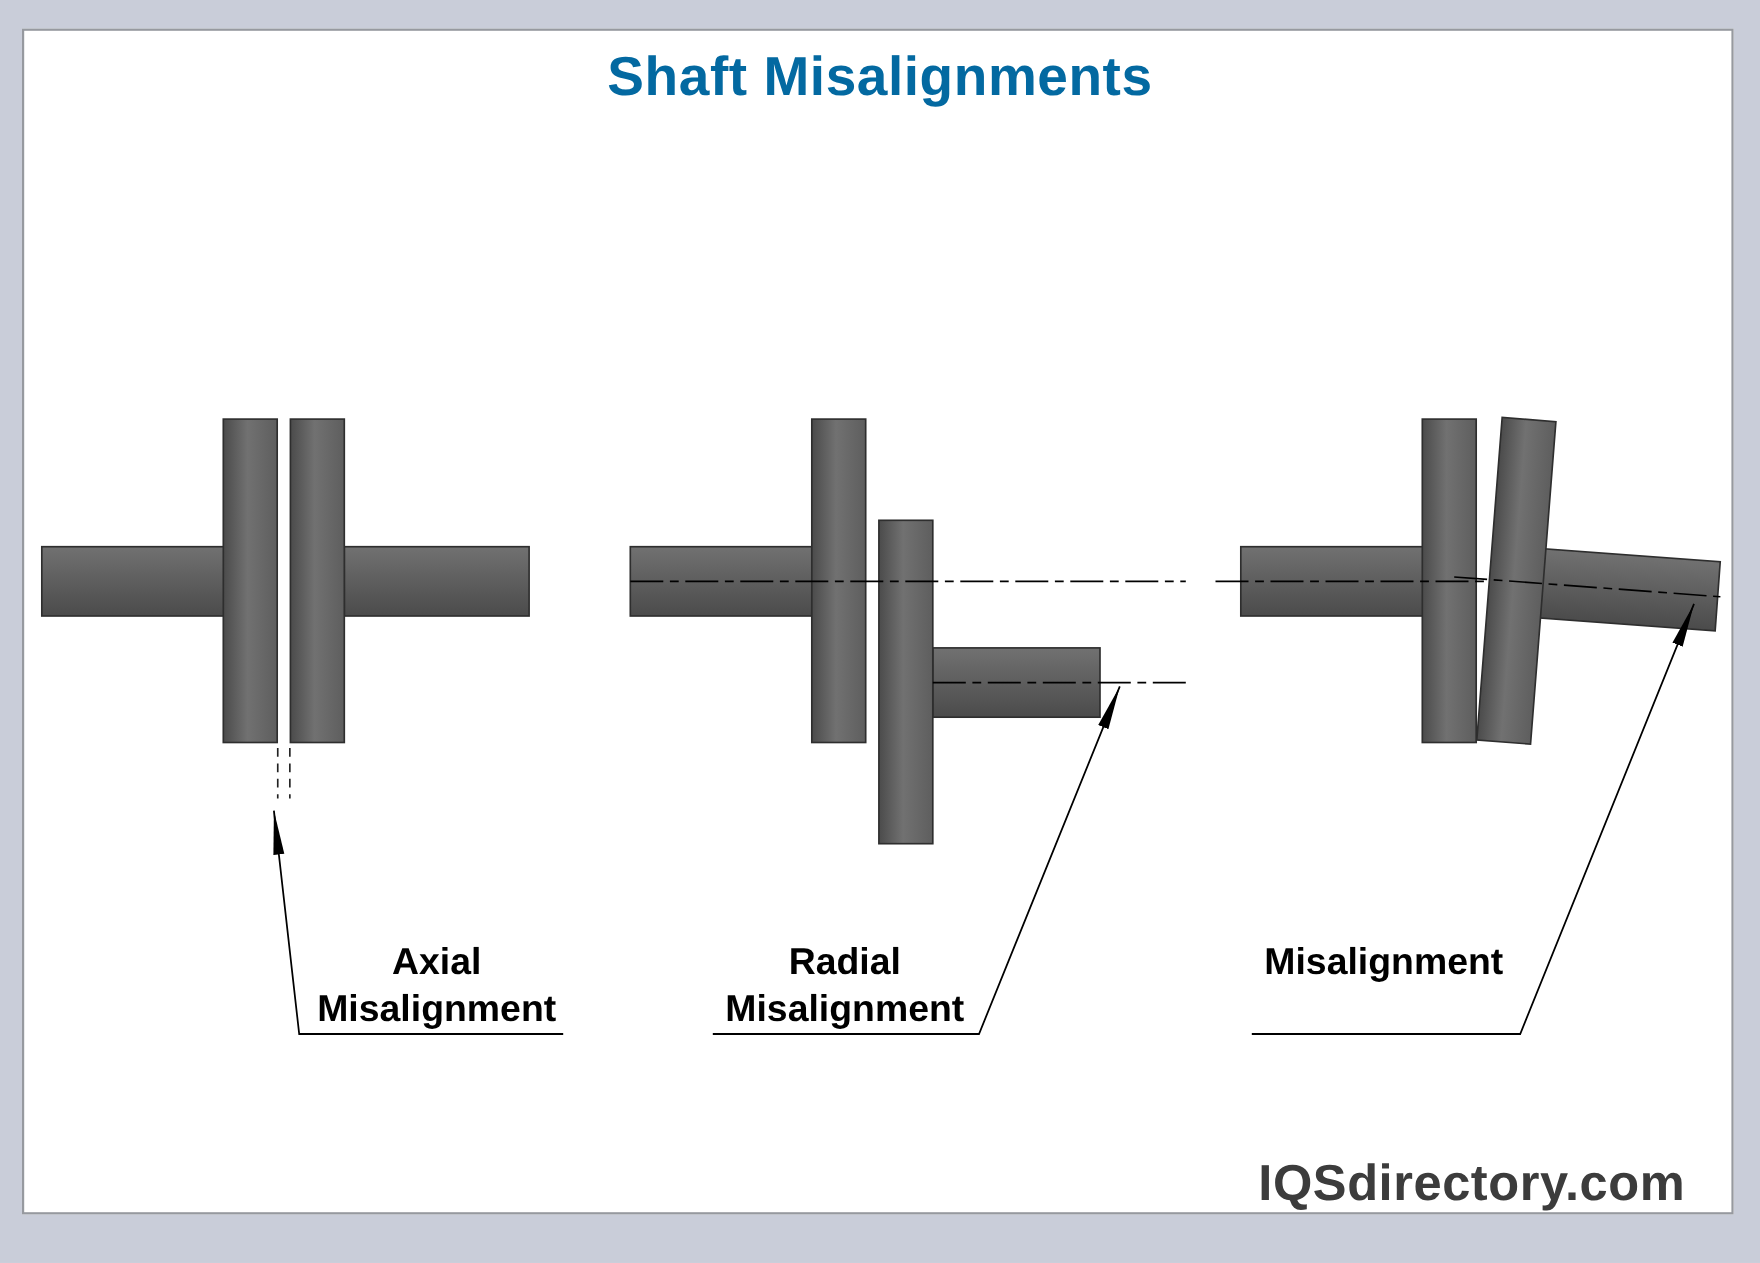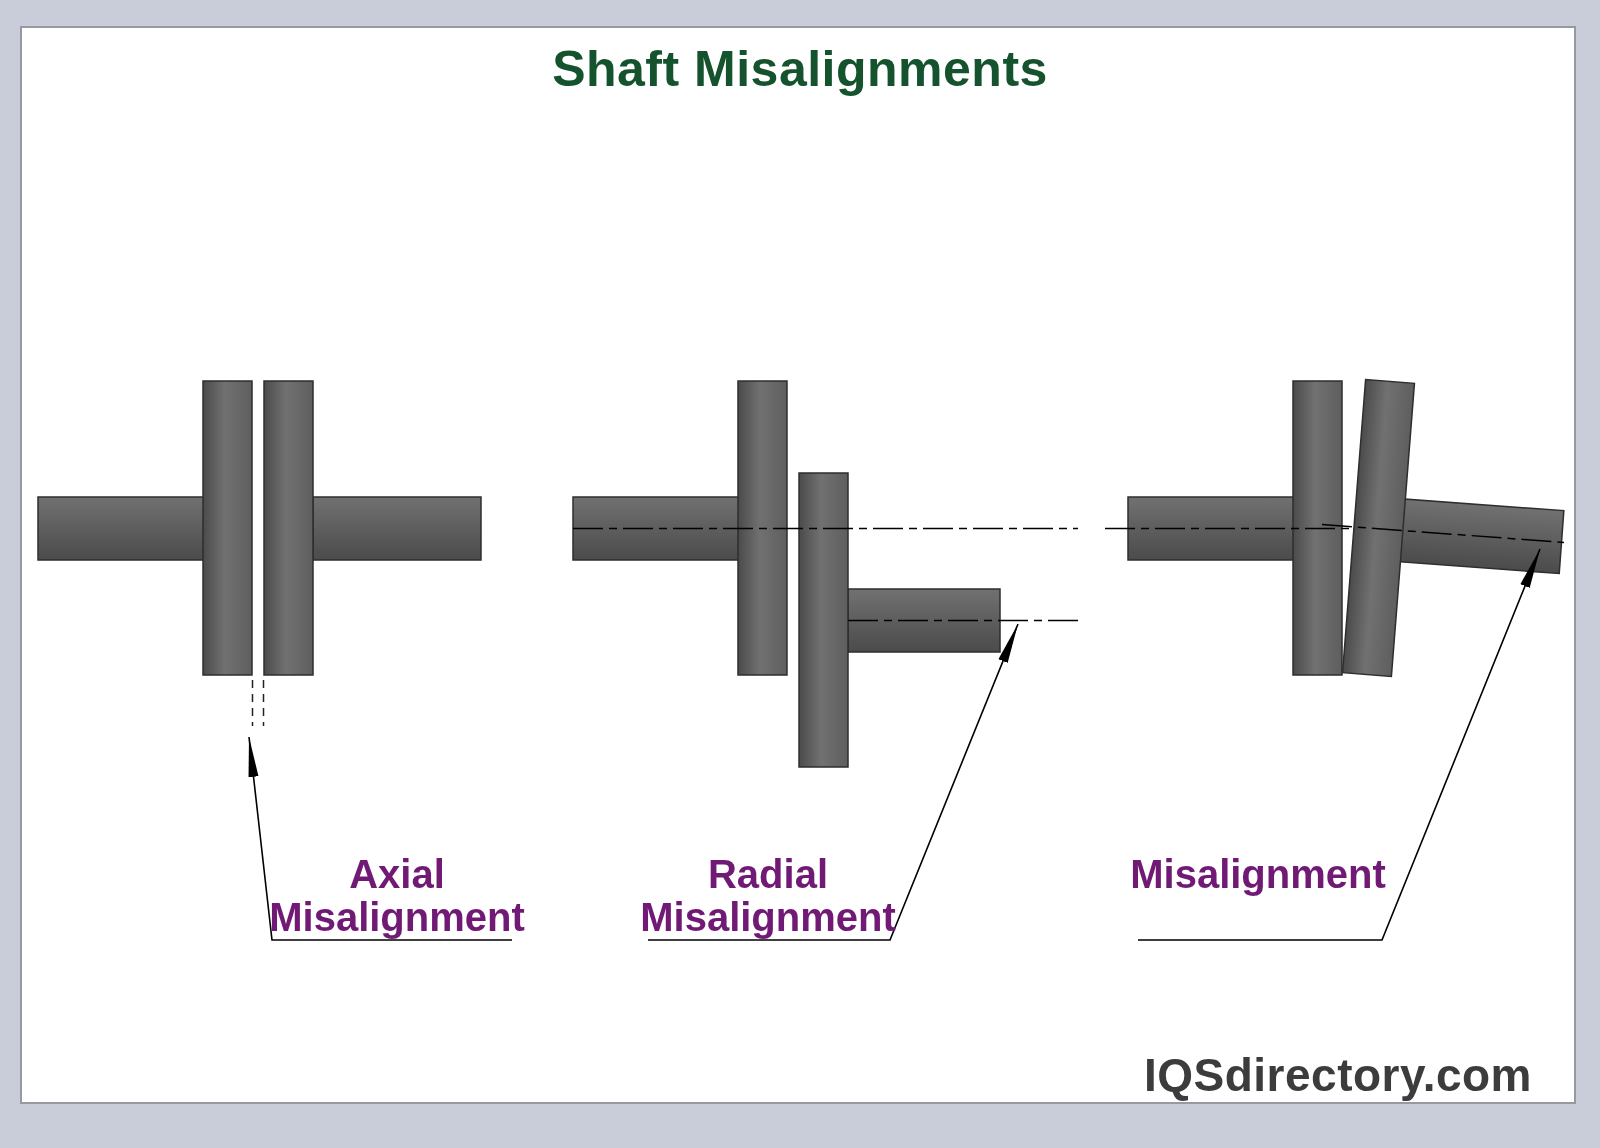--- a/index.html
+++ b/index.html
@@ -57,32 +57,32 @@
     fill: none;
   }
   .page-title {
     position: absolute;
     left: 0;
     top: 40px;
     width: 1600px;
     text-align: center;
     font-size: 50px;
     font-weight: 700;
-    color: #14532d;
+    color: #0369a1;
     letter-spacing: 0.5px;
   }
   .part-label {
     position: absolute;
     top: 853px;
     width: 300px;
     text-align: center;
-    font-size: 40px;
+    font-size: 34px;
     font-weight: 700;
     line-height: 43px;
-    color: #701a75;
+    color: #000000;
   }
   .part-label.axial   { left: 247px; }
   .part-label.radial  { left: 618px; }
   .part-label.angular { left: 1108px; }
   .watermark {
     position: absolute;
     right: 68px;
     top: 1048px;
     font-size: 46px;
     font-weight: 700;

